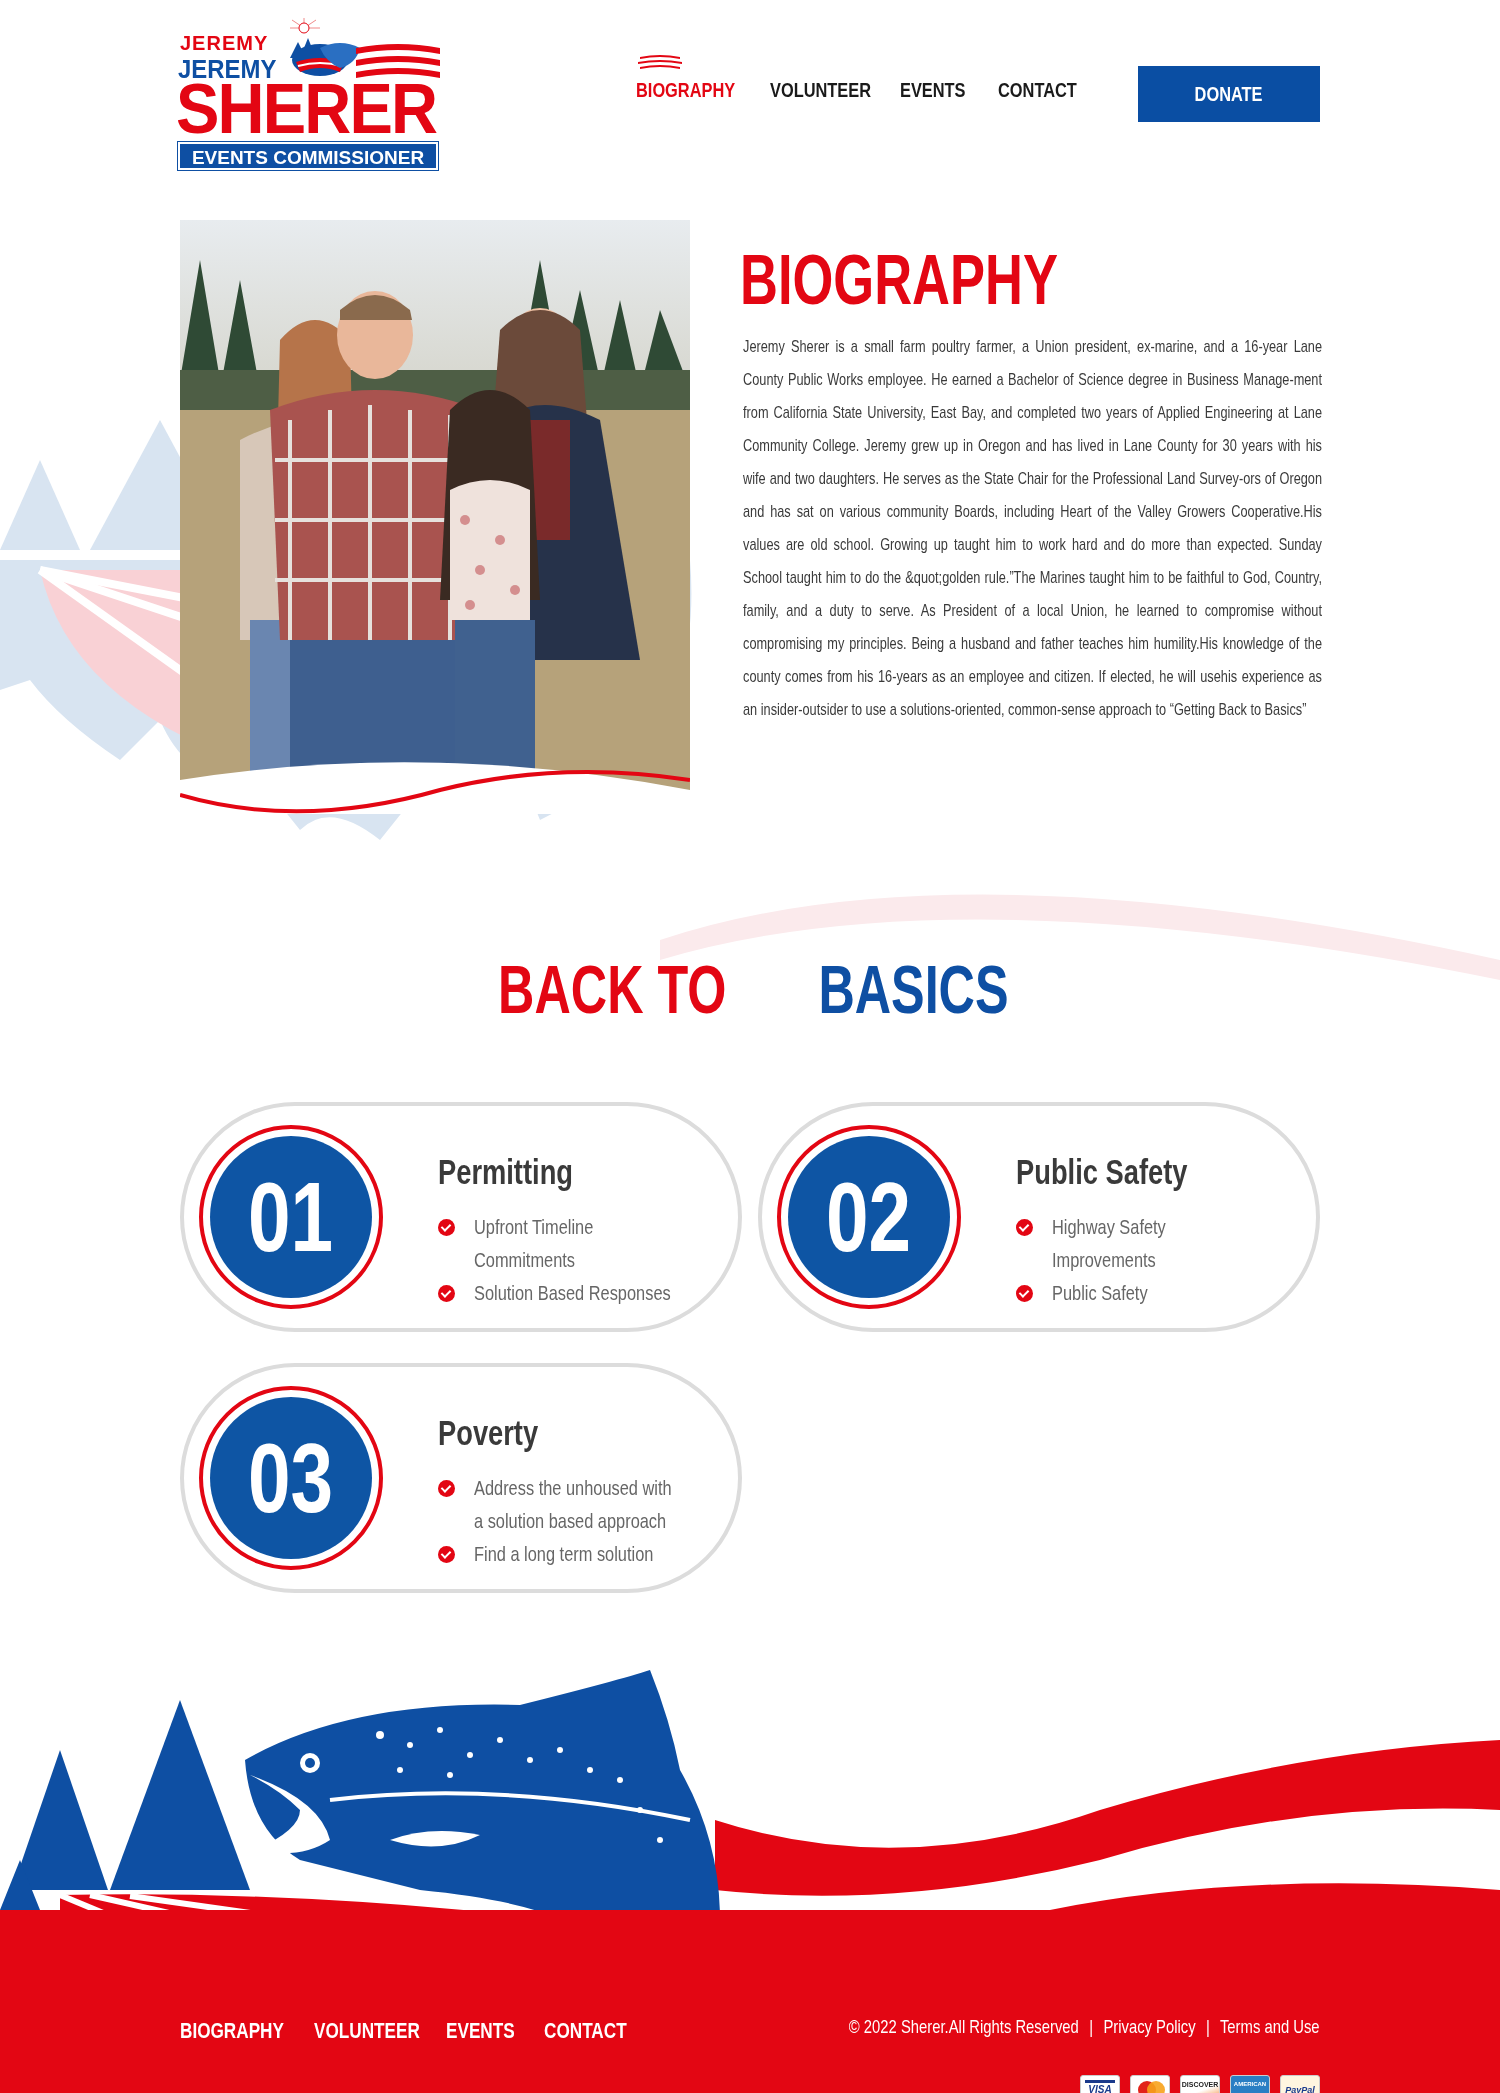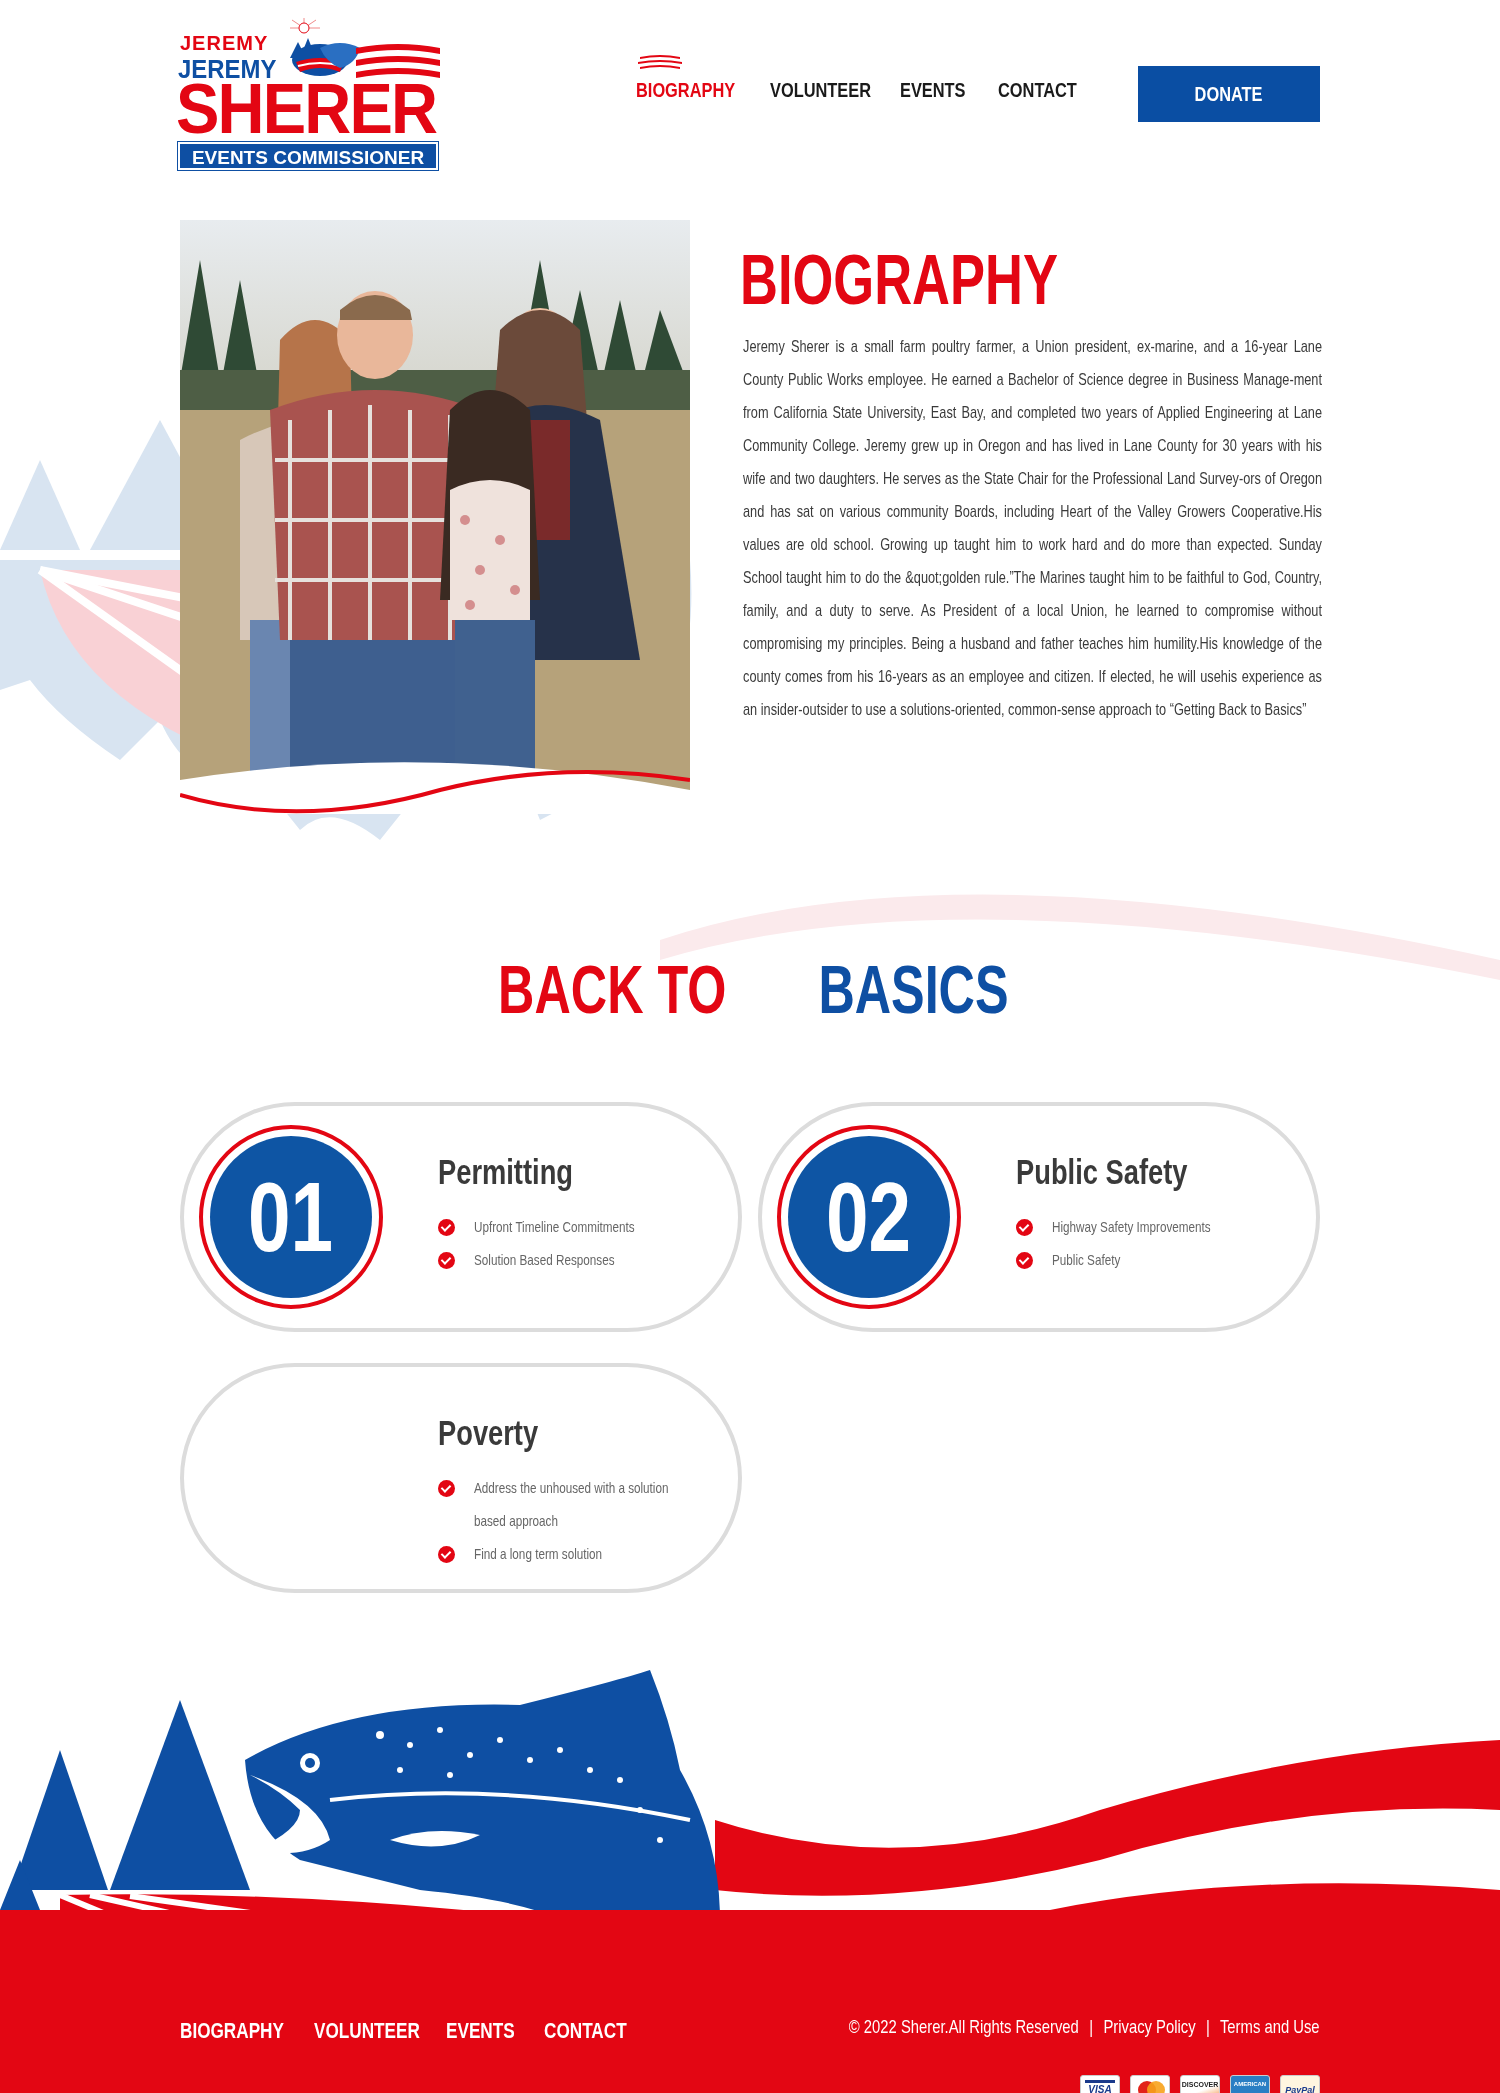--- a/index.html
+++ b/index.html
@@ -38,21 +38,21 @@
   .basics-title span { display: inline-block; transform: scaleX(0.74); }
   .basics-title .red { color: #e30613; }
   .basics-title .blue { color: #0e4fa3; }
 
   .card { position: absolute; width: 562px; height: 230px; border: 4px solid #dcdcdc; border-radius: 115px; background: #fff; }
   .card .badge { position: absolute; left: 15px; top: 19px; width: 184px; height: 184px; border-radius: 50%; border: 4px solid #e30613; background: #fff; }
   .card .badge .inner { position: absolute; left: 7px; top: 7px; width: 162px; height: 162px; border-radius: 50%; background: #0e55a4; color: #fff; font-weight: 700; font-size: 98px; line-height: 162px; text-align: center; }
   .card .badge .inner span { display: inline-block; transform: scaleX(0.78); }
   .card .title { position: absolute; left: 254px; top: 46px; color: #3a3a3a; font-size: 35px; font-weight: 700; transform: scaleX(0.78); transform-origin: left; white-space: nowrap; }
   .card ul { position: absolute; left: 254px; top: 104px; list-style: none; width: 300px; }
-  .card li { position: relative; padding-left: 36px; font-size: 15px; line-height: 33px; color: #666; }
+  .card li { position: relative; padding-left: 36px; font-size: 21px; line-height: 33px; color: #666; }
   .card li .txt { display: inline-block; transform: scaleX(0.78); transform-origin: left; width: 260px; }
   .card li .check-icon { position: absolute; left: 0; top: 9px; width: 17px; height: 17px; border-radius: 50%; background: #e30613; }
   .card li .check-icon::after { content: ""; position: absolute; left: 5px; top: 3px; width: 4px; height: 7px; border: solid #fff; border-width: 0 2px 2px 0; transform: rotate(45deg); }
 
   
   .footer-art { position: relative; height: 250px; }
   .footer { position: relative; height: 236px; background: #e30613; }
   .fnav { position: absolute; left: 180px; top: 108px; display: flex; }
   .fnav a { color: #fff; font-size: 22px; font-weight: 700; text-decoration: none; transform: scaleX(0.78); transform-origin: left; display: block; white-space: nowrap; }
   .copy { position: absolute; right: 180px; top: 106px; color: #fff; font-size: 19px; white-space: nowrap; transform: scaleX(0.78); transform-origin: right; }
@@ -220,20 +220,23 @@
         <div class="inner"><span>02</span></div>
       </div>
     <div class="title">Public Safety</div>
     <ul>
       <li><span class="check-icon"></span><span class="txt">Highway Safety Improvements</span></li>
       <li><span class="check-icon"></span><span class="txt">Public Safety</span></li>
     </ul>
   </div>
 
   <div class="card" style="left:180px; top:483px;">
+    <div class="badge">
+        <div class="inner"><span>03</span></div>
+      </div>
     <div class="title">Poverty</div>
     <ul>
       <li><span class="check-icon"></span><span class="txt">Address the unhoused with a solution based approach</span></li>
       <li><span class="check-icon"></span><span class="txt">Find a long term solution</span></li>
     </ul>
   </div>
 
 </section>
 
 <div class="footer-art">

